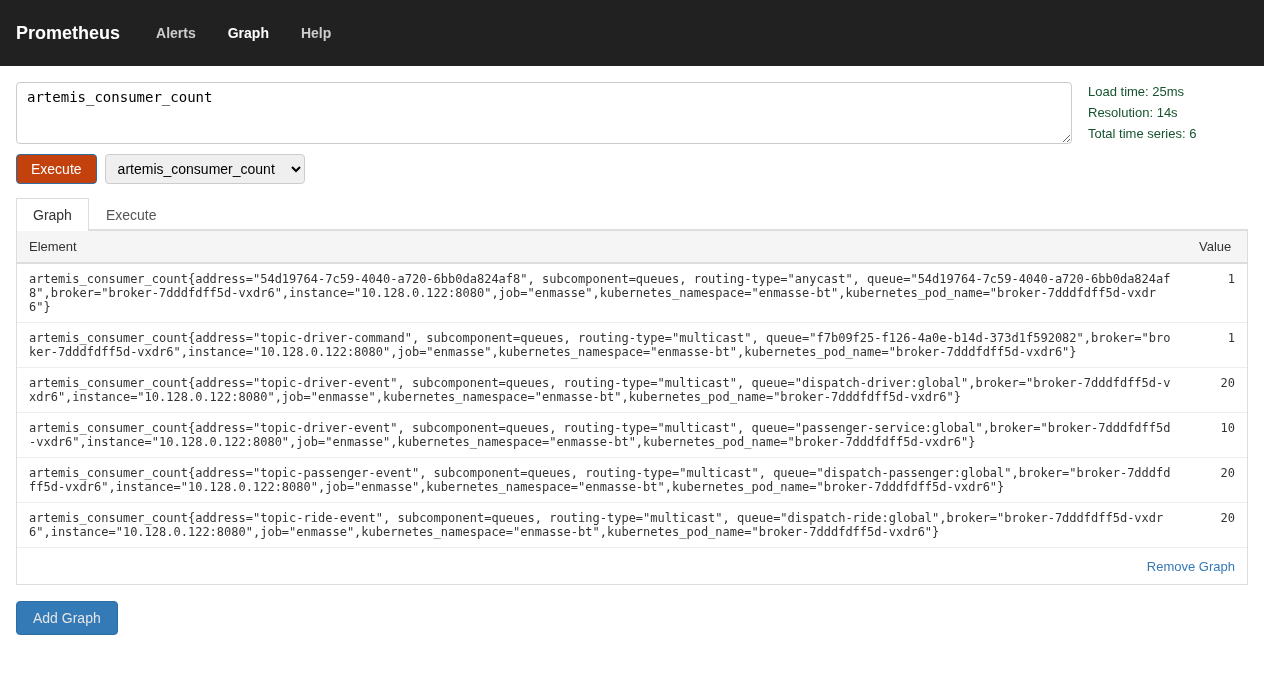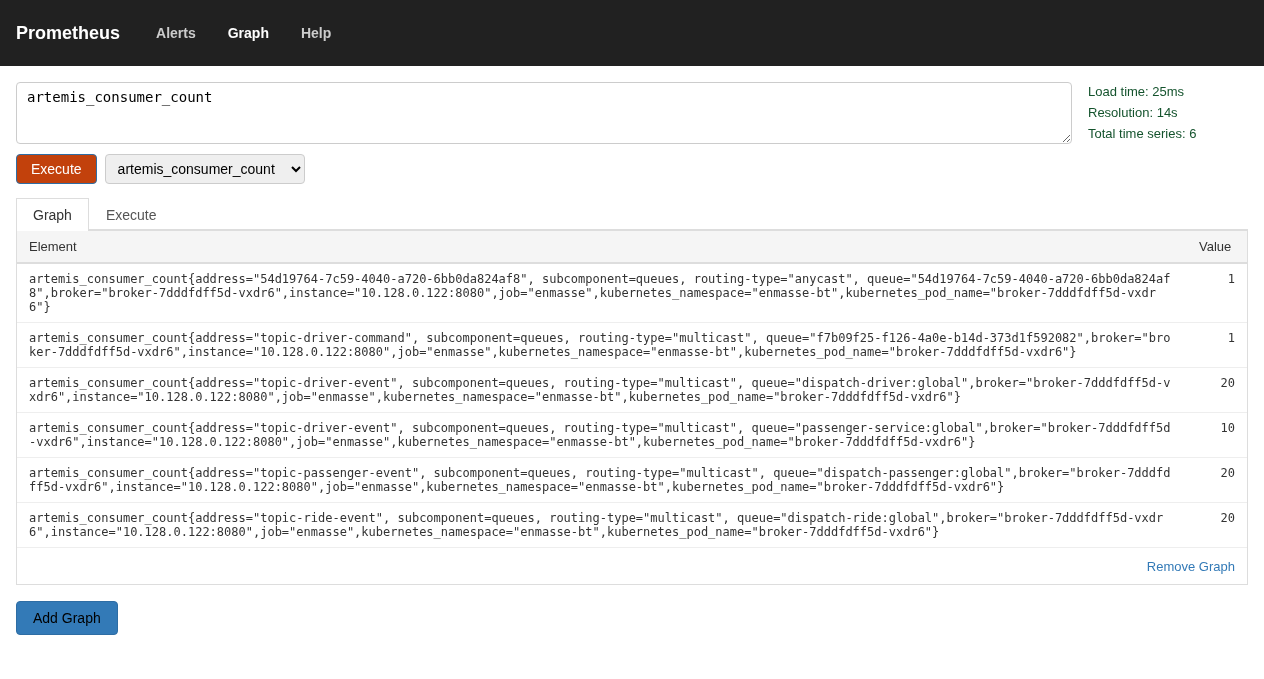--- a/index.html
+++ b/index.html
@@ -179,21 +179,21 @@
     }
     .remove-graph-link {
       color: #337ab7;
       text-decoration: none;
       font-size: 13px;
       cursor: pointer;
     }
 
     .btn-add-graph {
       background: #337ab7;
-      color: #000000;
+      color: #e5e5e5;
       border: 1px solid #2e6da4;
       border-radius: 4px;
       padding: 8px 16px;
       font-size: 14px;
       cursor: pointer;
       margin-top: 16px;
     }
   </style>
 </head>
 <body>

